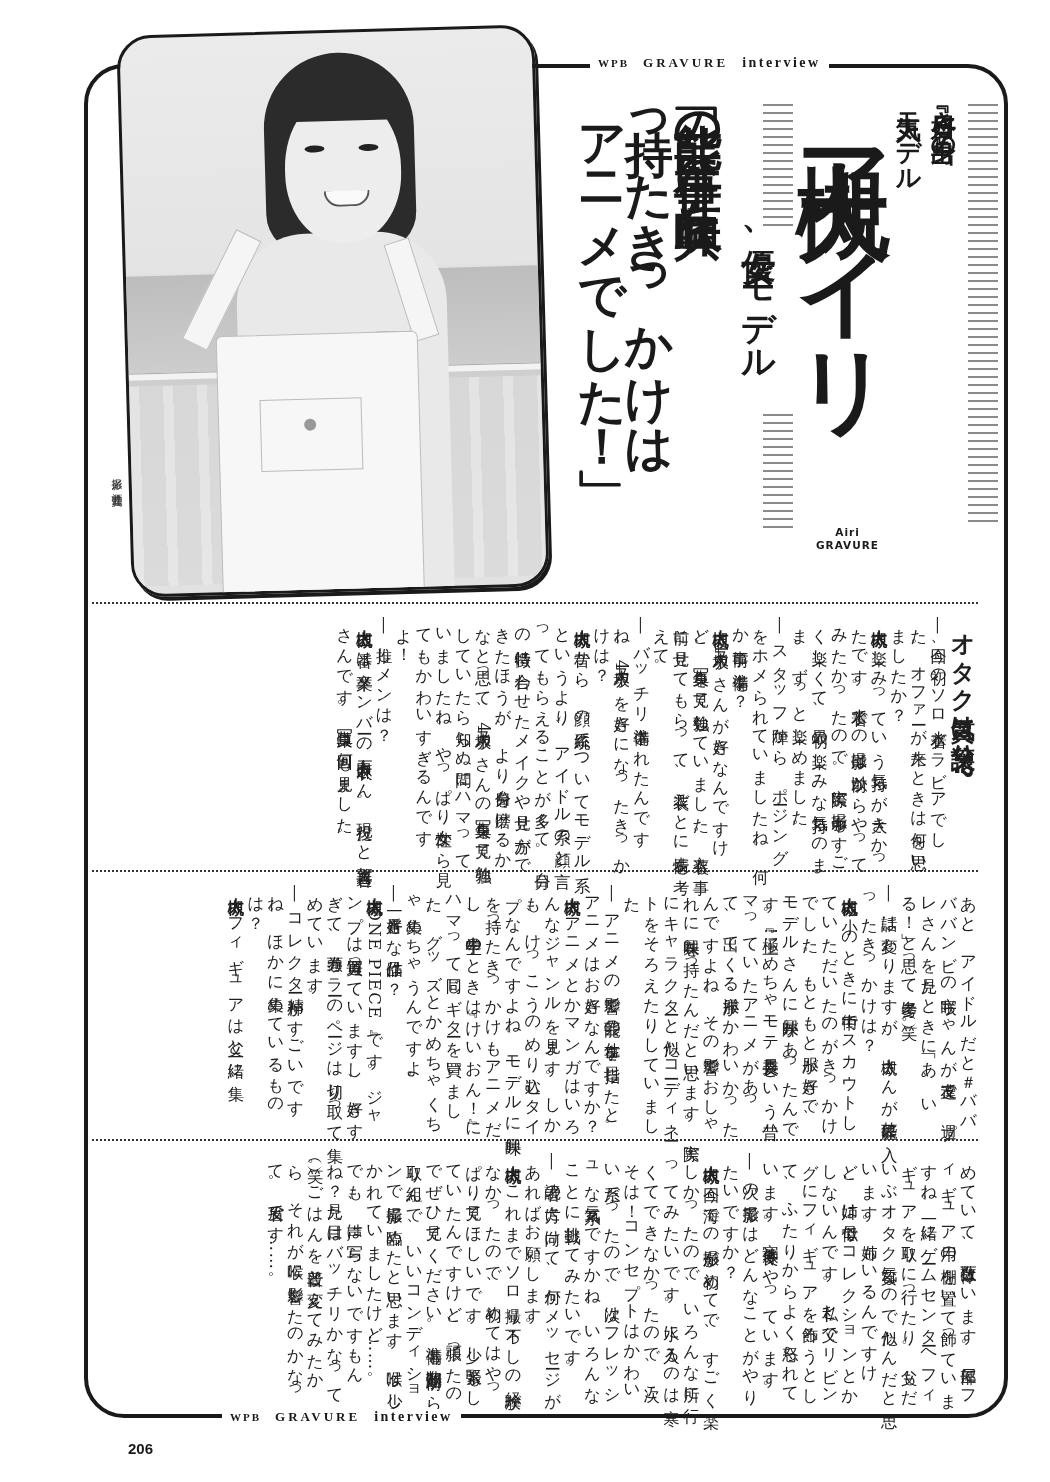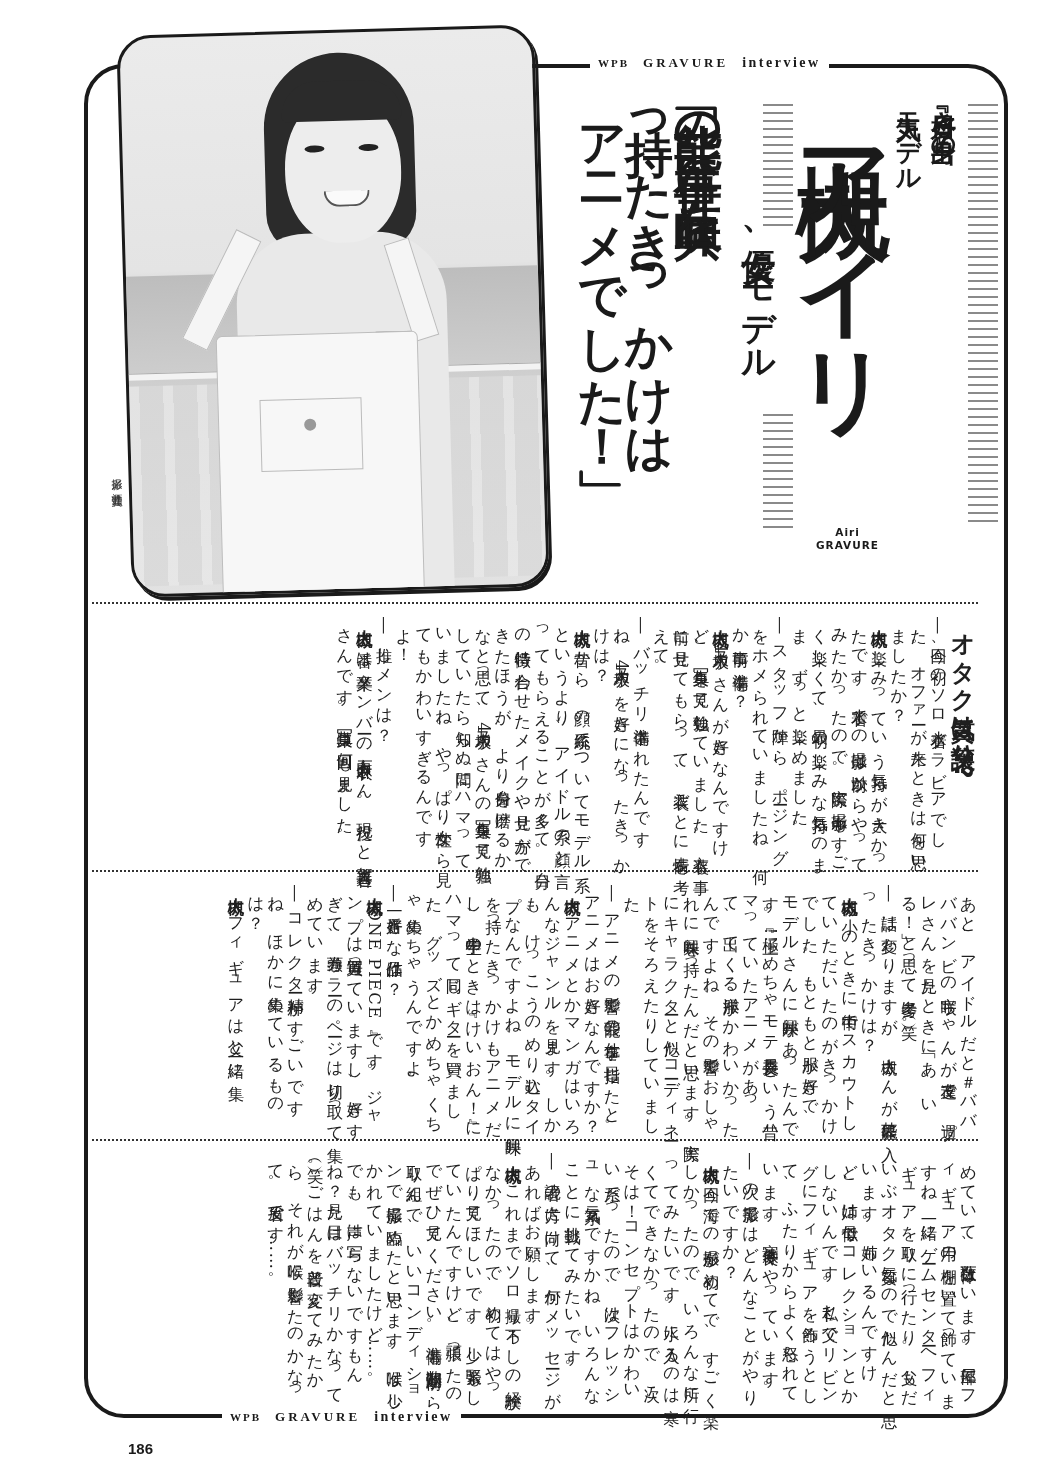--- a/index.html
+++ b/index.html
@@ -150,13 +150,13 @@
   <p>―読者の方々に向けて、何かメッセージがあればお願いします。</p>
   <p><span class="sp">大槻</span>　<span>これまでソロ撮り下ろしの経験がなかったので、初めてはやっぱり見てほしいです。少し緊張もしていたんですけど、頑張ったのでぜひ見てください。準備も数週間前から取り組んで、いいコンディションで撮影に臨めたと思います。喉は少しかれていましたけど……。でも、声は写らないですもんね？見た目はバッチリかなって（笑）。ごはんを普段と変えてみたから、それが喉に影響したのかなって。反省です……。</span></p>
 </div>
 
 <div class="frame-label label-bottom">
   <span class="wpb">WPB</span>
   <span class="grav">GRAVURE</span>
   <span class="intv">interview</span>
 </div>
 
-<div class="page-num">186</div>
+<div class="page-num">206</div>
 
 </body></html>

